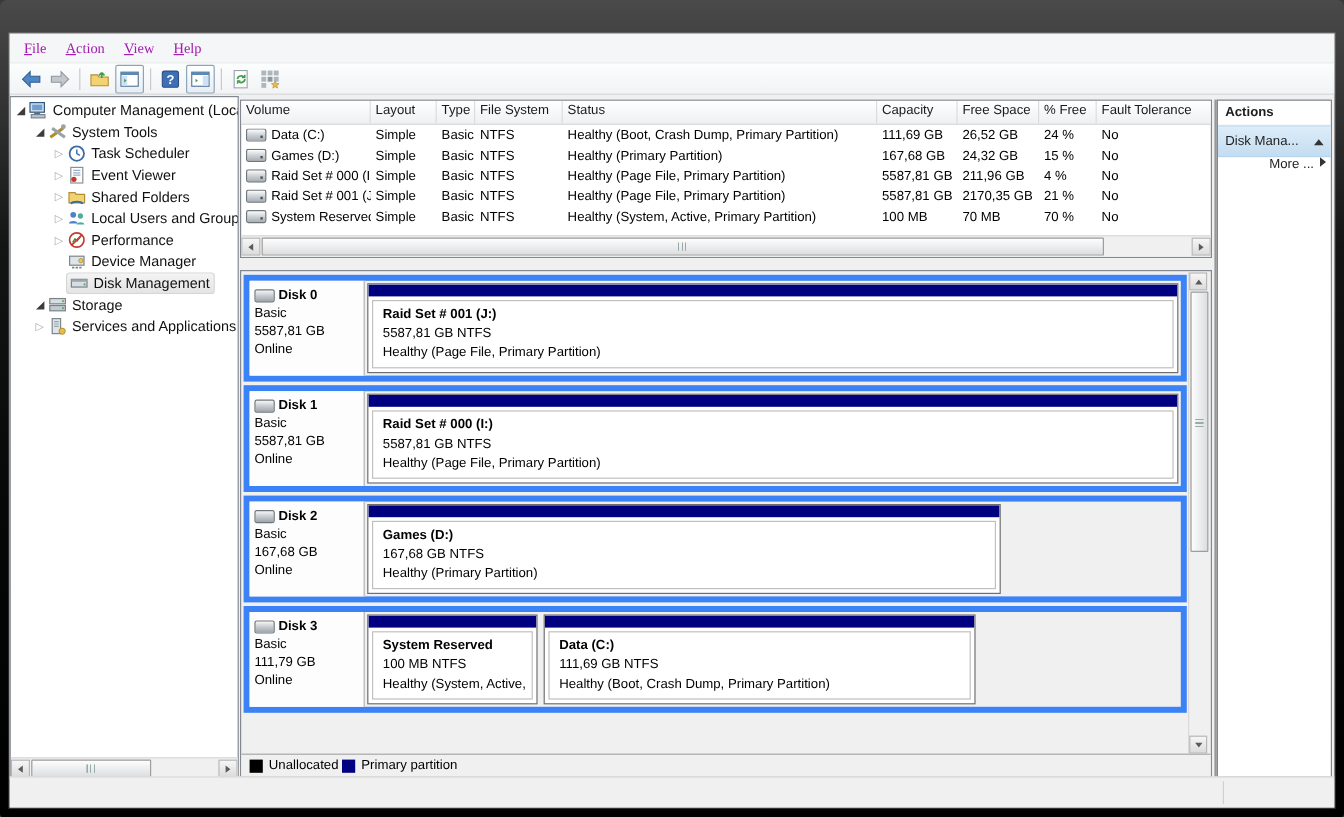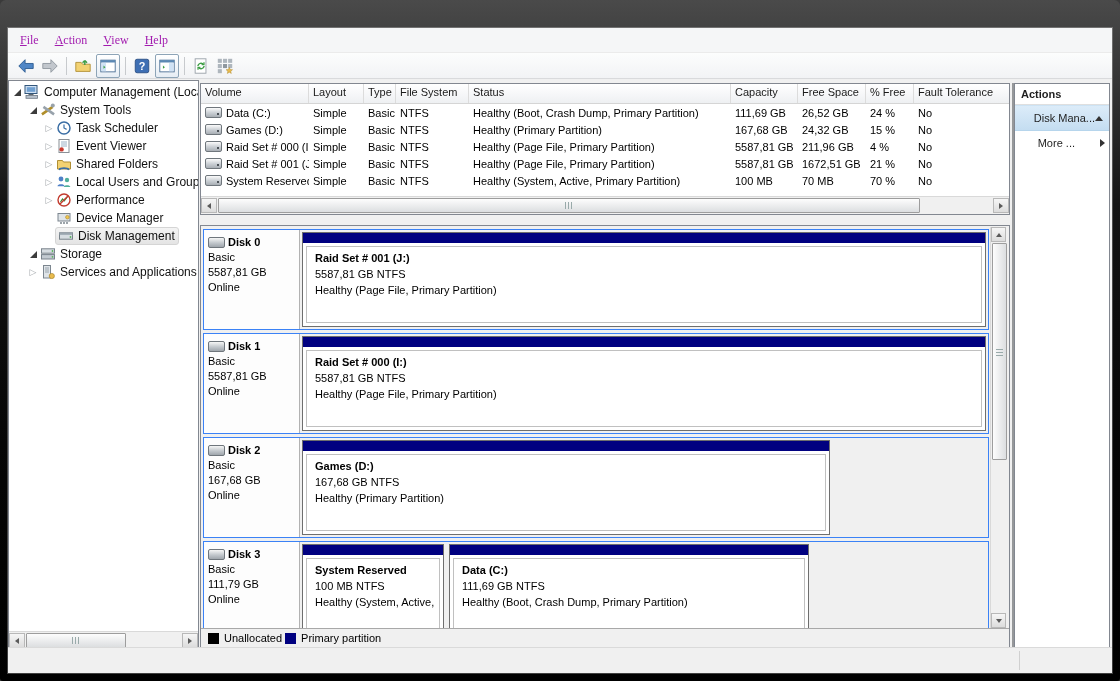--- a/index.html
+++ b/index.html
@@ -58,41 +58,41 @@
   .vol-row{display:flex;height:17px;font-size:11px;color:#000;align-items:center;}
   .vc{padding:0 4px;white-space:nowrap;overflow:hidden;box-sizing:border-box;display:flex;align-items:center;}
   .w-volume{width:108px;} .w-layout{width:55px;} .w-type{width:32px;} .w-fs{width:73px;}
   .w-status{width:262px;} .w-cap{width:67px;} .w-free{width:68px;} .w-pct{width:48px;} .w-fault{flex:1;}
   .vicon{width:15px;height:9px;flex:0 0 15px;border:1px solid #6f767c;border-radius:2px;margin-right:4px;background:linear-gradient(180deg,#fbfbfb,#c9ced3 55%,#a9afb5);position:relative;}
   .vicon::after{content:"";position:absolute;right:2px;bottom:2px;width:2px;height:2px;background:#4c5archive358;background:#4c5258;}
   .vol-hscroll{position:absolute;left:0;right:0;bottom:0;height:17px;background:#f0f0f0;border-top:1px solid #d9d9d9;display:flex;align-items:center;}
   
   .disk-panel{position:absolute;left:192px;top:197px;width:810px;height:423px;background:#f0f0f0;border:1px solid #828790;box-sizing:border-box;overflow:hidden;}
   .disk-rows{position:absolute;left:0;top:0;right:18px;bottom:19px;overflow:hidden;}
-  .disk-row{margin:3px 2px 3px 2px;height:101px;border:1px solid #3b82f6;background:#f0f0f0;display:flex;box-sizing:border-box;}
+  .disk-row{margin:3px 2px 3px 2px;height:89px;border:5px solid #3b82f6;background:#f0f0f0;display:flex;box-sizing:border-box;}
   .disk-cell{width:96px;flex:0 0 96px;background:#fdfdfd;border-right:1px solid #b2b2b2;padding:5px 4px;box-sizing:border-box;font-size:11px;line-height:15px;color:#000;}
   .disk-cell .dname{font-weight:bold;display:flex;align-items:center;}
   .dicon{width:15px;height:9px;flex:0 0 15px;border:1px solid #6f767c;border-radius:2px;margin-right:3px;background:linear-gradient(180deg,#f6f6f6,#c2c7cc 55%,#9fa6ac);}
   .disk-strip{flex:1;padding:2px;display:flex;}
   .part{border:1px solid #6e6e6e;background:#fff;box-sizing:border-box;display:flex;flex-direction:column;overflow:hidden;}
   .part-bar{height:10px;background:#000080;flex:0 0 10px;}
   .part-body{flex:1;margin:3px;border:1px solid #c0c0c0;padding:3px 8px;font-size:11px;line-height:16px;white-space:nowrap;overflow:hidden;}
   .part-title{font-weight:bold;}
   .part-fill{flex:1;}
   .disk-vscroll{position:absolute;top:1px;right:1px;bottom:19px;width:17px;background:#f0f0f0;border-left:1px solid #d9d9d9;}
   .legend{position:absolute;left:0;right:0;bottom:0;height:18px;border-top:1px solid #a8a8a8;background:#f0f0f0;display:flex;align-items:center;font-size:11px;color:#000;padding-left:4px;margin-top:40px;}
   .lg-sq{width:11px;height:11px;margin:0 5px 0 3px;}
   .lg-black{background:#000;} .lg-navy{background:#000080;}
   
   .actions-panel{position:absolute;left:1006px;top:55px;width:96px;height:565px;background:#fff;border:1px solid #828790;box-shadow:-2px 0 0 rgba(40,44,48,.45);box-sizing:border-box;font-size:11px;}
   .act-header{font-weight:bold;padding:4px 6px;border-bottom:1px solid #dfdfdf;color:#1e1e1e;}
-  .act-group{height:24px;display:flex;align-items:center;padding:0 6px;background:linear-gradient(#dcecf9,#c4ddf1);border-top:1px solid #cde3f4;border-bottom:1px solid #b6d5ec;color:#1e1e1e;text-align:right;}
+  .act-group{height:24px;display:flex;align-items:center;padding:0 6px;background:linear-gradient(#dcecf9,#c4ddf1);border-top:1px solid #cde3f4;border-bottom:1px solid #b6d5ec;color:#1e1e1e;}
   .act-group .lbl{flex:1;white-space:nowrap;overflow:hidden;}
   .act-up{width:0;height:0;border-left:4px solid transparent;border-right:4px solid transparent;border-bottom:5px solid #333;}
-  .act-more{height:24px;display:flex;align-items:center;justify-content:flex-end;padding:0 4px;color:#1e1e1e;gap:20px;}
+  .act-more{height:24px;display:flex;align-items:flex-start;justify-content:flex-end;padding:0 4px;color:#1e1e1e;}
   .act-right{width:0;height:0;border-top:4px solid transparent;border-bottom:4px solid transparent;border-left:5px solid #333;margin-left:5px;}
   
   .statusbar{position:absolute;left:0;right:0;bottom:0;height:25px;background:#f0f0f0;border-top:1px solid #dadada;}
   .status-sep{position:absolute;left:1011px;top:3px;bottom:3px;width:1px;background:#d0d0d0;}
 </style>
 </head>
 <body>
 
 <div class="stage">
 
@@ -401,21 +401,21 @@
       <div class="vol-row">
         <div class="vc w-volume">
             <span class="vicon"></span>
             <span>Raid Set # 001 (J:)</span>
           </div>
         <div class="vc w-layout">Simple</div>
         <div class="vc w-type">Basic</div>
         <div class="vc w-fs">NTFS</div>
         <div class="vc w-status">Healthy (Page File, Primary Partition)</div>
         <div class="vc w-cap">5587,81 GB</div>
-        <div class="vc w-free">1672,51 GB</div>
+        <div class="vc w-free">2170,35 GB</div>
         <div class="vc w-pct">21 %</div>
         <div class="vc w-fault">No</div>
       </div>
 
       <div class="vol-row">
         <div class="vc w-volume">
             <span class="vicon"></span>
             <span>System Reserved</span>
           </div>
         <div class="vc w-layout">Simple</div>

